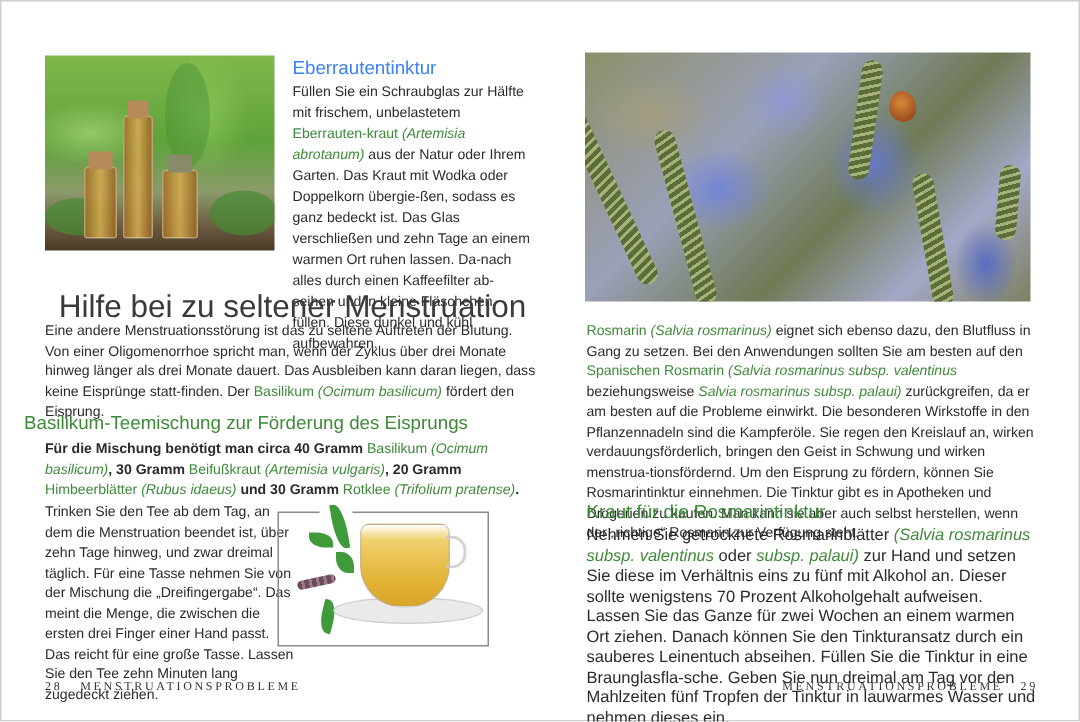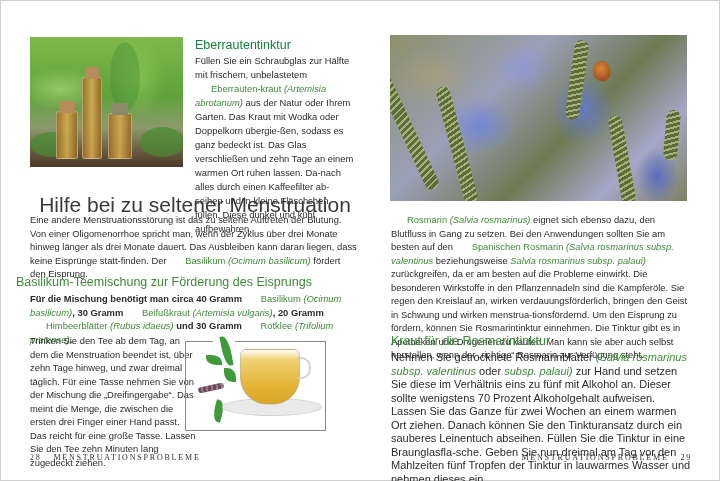--- a/index.html
+++ b/index.html
@@ -10,21 +10,21 @@
       position: relative;
     }
     .frame {
       position: absolute; left: 0; top: 0; width: 720px; height: 481px;
       border: 1px solid #cfcfcf;
     }
     .page { position: absolute; top: 0; height: 481px; }
     .page-left { left: 0; width: 360px; }
     .page-right { left: 360px; width: 360px; }
 
-    .green { color: #3f8a3a; margin-left: 16px; }
+    .green { color: #3f8a3a; }
     .green-i { color: #3f8a3a; font-style: italic; }
 
     
     .photo-oils {
       position: absolute; left: 30px; top: 37px; width: 153px; height: 130px;
       background:
         radial-gradient(ellipse 40px 60px at 70% 30%, rgba(140,200,90,0.75), transparent 70%),
         radial-gradient(ellipse 60px 30px at 20% 40%, rgba(170,215,120,0.7), transparent 70%),
         linear-gradient(180deg, #7fb84d 0%, #5fa23a 45%, #8a9a6a 70%, #6b5a40 88%, #4a3a28 100%);
       overflow: hidden;
@@ -33,21 +33,21 @@
       background: linear-gradient(90deg, rgba(160,110,40,0.85), rgba(210,170,80,0.9) 50%, rgba(150,100,35,0.85));
       border: 1px solid rgba(255,255,255,0.35); }
     .cork { position: absolute; height: 12px; border-radius: 2px; background: #b98a5a; }
     .fern { position: absolute; background: rgba(70,140,50,0.7); border-radius: 50%; }
 
     .aside {
       position: absolute; left: 195px; top: 38px; width: 160px;
       font-size: 9.4px; line-height: 14px;
     }
     .aside h3 {
-      font-size: 12.5px; font-weight: normal; color: #15803d; line-height: 15px; margin-bottom: 1px;
+      font-size: 12.5px; font-weight: normal; color: #3b82f6; line-height: 15px; margin-bottom: 1px;
     }
 
     .section-title {
       position: absolute; left: 30px; top: 193px; width: 330px;
       text-align: center; font-size: 21px; color: #3a3a3a; font-weight: normal;
     }
     .intro {
       position: absolute; left: 30px; top: 213px; width: 328px;
       font-size: 9.4px; line-height: 13.5px;
     }

